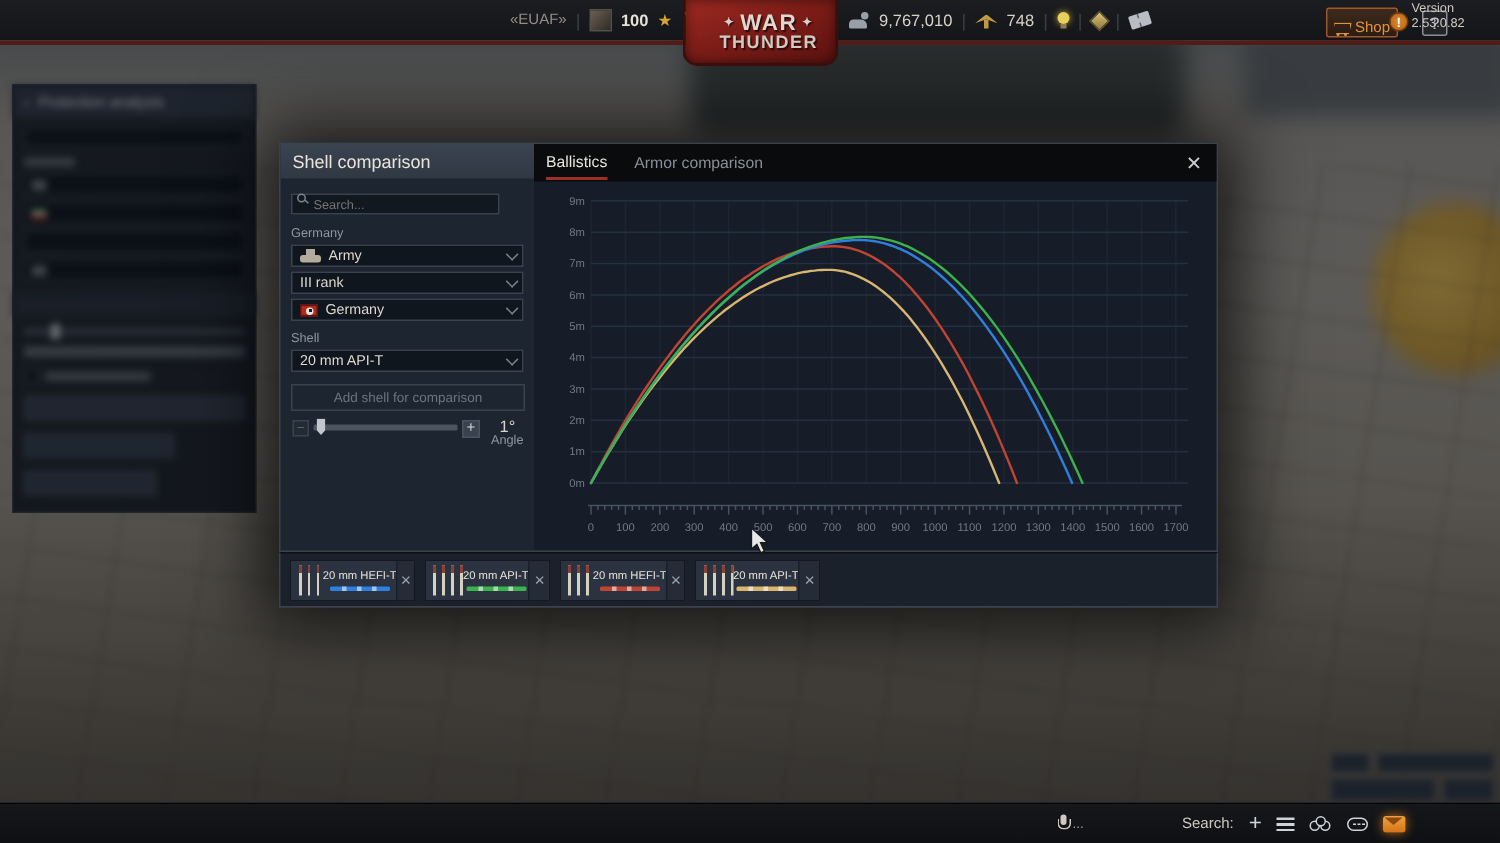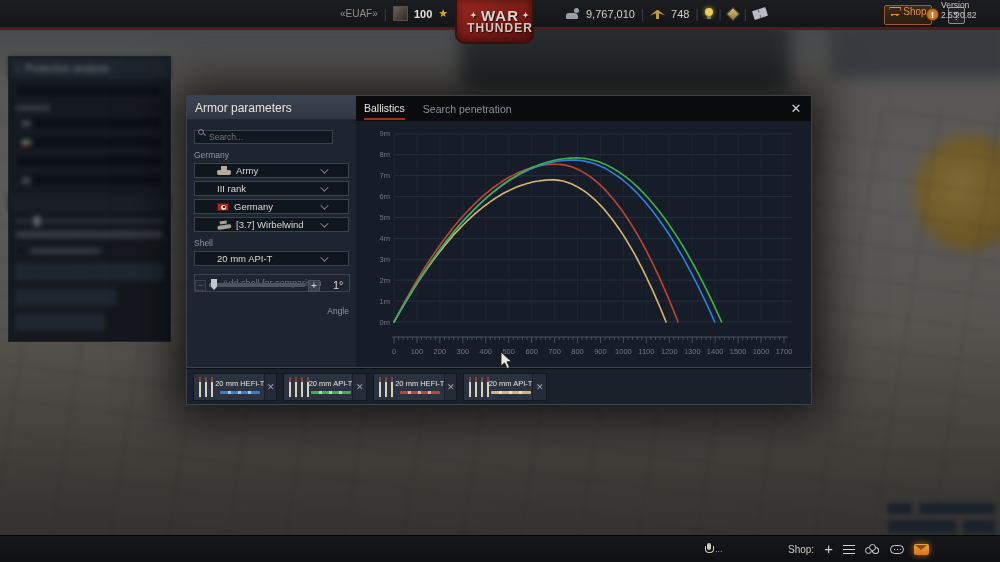--- a/index.html
+++ b/index.html
@@ -61,45 +61,45 @@
   .icon-lion:after{content:"";position:absolute;left:9px;top:0;width:5px;height:5px;background:#9aa0a8;border-radius:50%;}
   .icon-eagle{width:15px;height:12px;position:relative;display:inline-block;}
   .icon-eagle:before{content:"";position:absolute;left:0;top:2px;width:15px;height:6px;background:#c29a46;clip-path:polygon(0 100%,50% 0,100% 100%,50% 55%);}
   .icon-eagle:after{content:"";position:absolute;left:6px;top:5px;width:3px;height:6px;background:#c29a46;}
   .icon-bulb{width:8px;height:11px;position:relative;display:inline-block;}
   .icon-bulb:before{content:"";position:absolute;left:0;top:0;width:8px;height:8px;border-radius:50%;background:#e8ce5a;box-shadow:0 0 5px #c7a93c;}
   .icon-bulb:after{content:"";position:absolute;left:2px;bottom:0;width:4px;height:3px;background:#8a7f56;}
   .icon-gem{width:10px;height:10px;background:linear-gradient(135deg,#d9c27a,#8f7a3c);transform:rotate(45deg);border:1px solid #5d5130;display:inline-block;}
   .icon-ticket{width:14px;height:9px;background:#b9bcc2;transform:rotate(-18deg);border-radius:1px;position:relative;display:inline-block;}
   .icon-ticket:before{content:"";position:absolute;left:6px;top:0;height:9px;border-left:1px dashed #5c5f66;}
-  .shop-btn{position:absolute;left:884px;top:5px;width:48px;height:20px;border:1px solid #a2562c;background:linear-gradient(180deg,#3c2a1c,#2b1d13);border-radius:2px;display:flex;align-items:flex-start;justify-content:center;gap:3px;color:#e2923f;font-size:10px;}
+  .shop-btn{position:absolute;left:884px;top:5px;width:48px;height:20px;border:1px solid #a2562c;background:linear-gradient(180deg,#3c2a1c,#2b1d13);border-radius:2px;display:flex;align-items:flex-end;justify-content:center;gap:3px;color:#e2923f;font-size:10px;}
   .icon-cart{width:11px;height:10px;position:relative;display:inline-block;}
   .icon-cart:before{content:"";position:absolute;left:0;top:1px;width:10px;height:6px;background:transparent;border:1px solid #e2923f;clip-path:polygon(0 0,100% 0,82% 100%,14% 100%);}
   .icon-cart:after{content:"";position:absolute;left:2px;bottom:0;width:2px;height:2px;background:#e2923f;border-radius:50%;box-shadow:5px 0 0 #e2923f;}
   .shop-alert{position:absolute;right:-8px;top:2px;width:13px;height:13px;border-radius:50%;background:radial-gradient(circle,#e08a2e,#b35f14);border:1px solid #6e3a0c;color:#fff;font-size:9px;font-weight:bold;display:flex;align-items:center;justify-content:center;}
   .help-btn{position:absolute;left:948px;top:7px;width:17px;height:17px;border:1px solid #8a8d93;border-radius:2px;color:#c9ccd2;font-size:11px;display:flex;align-items:center;justify-content:center;background:#222428;}
   .version{position:absolute;left:941px;top:0px;color:#cfc9c0;font-size:8.5px;z-index:31;}
 
   
-  .logo{position:absolute;left:455px;top:0;width:79px;height:44px;z-index:32;background:linear-gradient(160deg,#9e2a22 0%,#7e1d18 45%,#5d1310 100%);border:2px solid #3a0e0b;border-top:none;border-radius:0 0 10px 10px;box-shadow:inset 0 0 8px rgba(0,0,0,.5);display:flex;flex-direction:column;align-items:center;justify-content:center;padding-left:11px;}
+  .logo{position:absolute;left:455px;top:0;width:104px;height:44px;z-index:32;background:linear-gradient(160deg,#9e2a22 0%,#7e1d18 45%,#5d1310 100%);border:2px solid #3a0e0b;border-top:none;border-radius:0 0 10px 10px;box-shadow:inset 0 0 8px rgba(0,0,0,.5);display:flex;flex-direction:column;align-items:center;justify-content:center;padding-left:11px;}
   .logo .l1{font-size:15px;font-weight:bold;color:#ddd8d2;letter-spacing:1px;text-shadow:1px 1px 1px #2a0806;line-height:14px;}
   .logo .l1 .st{color:#d8cfc6;font-size:8px;vertical-align:3px;}
   .logo .l2{font-size:12px;font-weight:bold;color:#cfc9c2;letter-spacing:1px;text-shadow:1px 1px 1px #2a0806;line-height:11px;}
 
   
   .modal{position:absolute;left:186px;top:95px;width:626px;height:310px;z-index:20;box-shadow:0 0 45px 12px rgba(0,0,0,.75);}
   .params{position:absolute;left:0;top:0;width:170px;height:273px;background:#1d2530;border:1px solid #3a424e;border-right:none;}
   .params-header{height:23px;background:linear-gradient(180deg,#3a4350,#2f3843);display:flex;align-items:center;padding:0 8px;color:#e8e4db;font-size:12px;}
   .search-wrap{position:relative;margin:7px 23px 0 7px;}
   .search-input{width:100%;height:14px;background:#12181f;border:1px solid #3a424e;color:#98a0ab;font-size:8.5px;padding:0 4px 0 14px;outline:none;}
   .icon-search{position:absolute;left:4px;top:3px;width:7px;height:7px;}
   .icon-search:before{content:"";position:absolute;left:0;top:0;width:4px;height:4px;border:1px solid #7d8590;border-radius:50%;}
   .icon-search:after{content:"";position:absolute;left:5px;top:5px;width:3px;height:1px;background:#7d8590;transform:rotate(45deg);}
   .fld-label{margin:6px 7px 0 7px;color:#8d96a2;font-size:8.5px;}
-  .dd-row{margin:3px 7px 0 7px;height:15px;background:#10161e;border:1px solid #3a424e;display:flex;align-items:center;padding:0 22px;gap:5px;color:#ddd8cf;font-size:9.5px;cursor:pointer;}
+  .dd-row{margin:3px 7px 0 7px;height:15px;background:#10161e;border:1px solid #3a424e;display:flex;align-items:center;padding:0 5px;gap:5px;color:#ddd8cf;font-size:9.5px;cursor:pointer;}
   .dd-row .lbl{flex:1;white-space:nowrap;overflow:hidden;}
   .chev{width:6px;height:6px;border-right:1.5px solid #78818d;border-bottom:1.5px solid #78818d;transform:rotate(45deg) translateY(-2px);flex:none;}
   .icon-tank{width:14px;height:9px;position:relative;flex:none;}
   .icon-tank:before{content:"";position:absolute;left:0;bottom:0;width:14px;height:5px;background:#b3ac9e;border-radius:2px;}
   .icon-tank:after{content:"";position:absolute;left:4px;top:0;width:6px;height:4px;background:#b3ac9e;}
   .icon-germany{width:12px;height:8px;position:relative;background:#b5281e;border:1px solid #5c1510;flex:none;}
   .icon-germany:before{content:"";position:absolute;left:3px;top:1px;width:5px;height:5px;background:#e8e6e2;border-radius:50%;}
   .icon-germany:after{content:"";position:absolute;left:4.5px;top:2.5px;width:2px;height:2px;background:#16181c;}
   .icon-vehicle{width:14px;height:9px;position:relative;flex:none;transform:rotate(-8deg);}
   .icon-vehicle:before{content:"";position:absolute;left:0;bottom:0;width:14px;height:4px;background:#a9a294;border-radius:2px;}
@@ -246,46 +246,41 @@
   <div class="version">Version 2.53.0.82</div>
 
   <div class="logo">
     <div class="l1"><span class="st">✦ </span><span>WAR</span><span class="st"> ✦</span></div>
     <div class="l2">THUNDER</div>
   </div>
 
   <div class="modal">
 
     <section class="params">
-      <div class="params-header">Armor parameters</div>
+      <div class="params-header">Shell comparison</div>
       <div class="search-wrap">
         <span class="icon-search"></span>
         <input class="search-input" placeholder="Search..." style="">
       </div>
       <div class="fld-label">Germany</div>
       <div id="dropdown-list">
           <div class="dd-row">
             <span class="icon-tank"></span>
             <span class="lbl">Army</span>
             <span class="chev"></span>
           </div>
           <div class="dd-row">
             <span class="lbl">III rank</span>
             <span class="chev"></span>
           </div>
           <div class="dd-row">
             <span class="icon-germany"></span>
             <span class="lbl">Germany</span>
             <span class="chev"></span>
           </div>
-          <div class="dd-row">
-            <span class="icon-vehicle"></span>
-            <span class="lbl">[3.7] Wirbelwind</span>
-            <span class="chev"></span>
-          </div>
         </div>
       <div class="fld-label">Shell</div>
       <div class="dd-row">
         <span class="lbl">20 mm API-T</span>
         <span class="chev"></span>
       </div>
       <button class="add-btn">Add shell for comparison</button>
       <div class="fld-label" style="margin-top:14px;text-align:right;">Angle</div>
       <div class="angle-row">
         <span class="sl-minus">−</span>
@@ -293,21 +288,21 @@
             <span class="sl-handle"></span>
           </span>
         <span class="sl-plus">+</span>
         <span class="angle-val">1°</span>
       </div>
     </section>
 
     <section class="chartpanel">
       <div class="tabbar">
         <span class="tab active">Ballistics</span>
-        <span class="tab">Search penetration</span>
+        <span class="tab">Armor comparison</span>
         <span class="close-x">✕</span>
       </div>
       <svg id="chart" class="plot" width="456" height="248">
           <line x1="38" y1="12.900000000000006" x2="38" y2="201" stroke="#1d2532" stroke-width="1"></line>
           <line x1="60.941" y1="12.900000000000006" x2="60.941" y2="201" stroke="#1d2532" stroke-width="1"></line>
           <line x1="83.882" y1="12.900000000000006" x2="83.882" y2="201" stroke="#1d2532" stroke-width="1"></line>
           <line x1="106.82300000000001" y1="12.900000000000006" x2="106.82300000000001" y2="201" stroke="#1d2532" stroke-width="1"></line>
           <line x1="129.764" y1="12.900000000000006" x2="129.764" y2="201" stroke="#1d2532" stroke-width="1"></line>
           <line x1="152.70499999999998" y1="12.900000000000006" x2="152.70499999999998" y2="201" stroke="#1d2532" stroke-width="1"></line>
           <line x1="175.64600000000002" y1="12.900000000000006" x2="175.64600000000002" y2="201" stroke="#1d2532" stroke-width="1"></line>
@@ -493,21 +488,21 @@
   <svg class="cursor" width="13" height="19">
     <polygon points="1,1 1,15 4.6,11.9 7.2,17.6 9.6,16.4 7,10.8 11.6,10.6" fill="#e9e9e9" stroke="#1a1a1a" stroke-width="0.9"></polygon>
   </svg>
 
   <footer class="bottombar">
     <div class="mic-grp">
       <span class="icon-mic"></span>
       <span class="mic-dots">...</span>
     </div>
     <div class="squad-grp">
-      <span class="squad-lbl">Shop:</span>
+      <span class="squad-lbl">Search:</span>
       <span class="sq-plus">+</span>
       <span class="icon-list"></span>
       <span class="icon-group"></span>
       <span class="icon-chat"></span>
       <span class="icon-mail"></span>
     </div>
   </footer>
 </div>
 
 </body></html>

